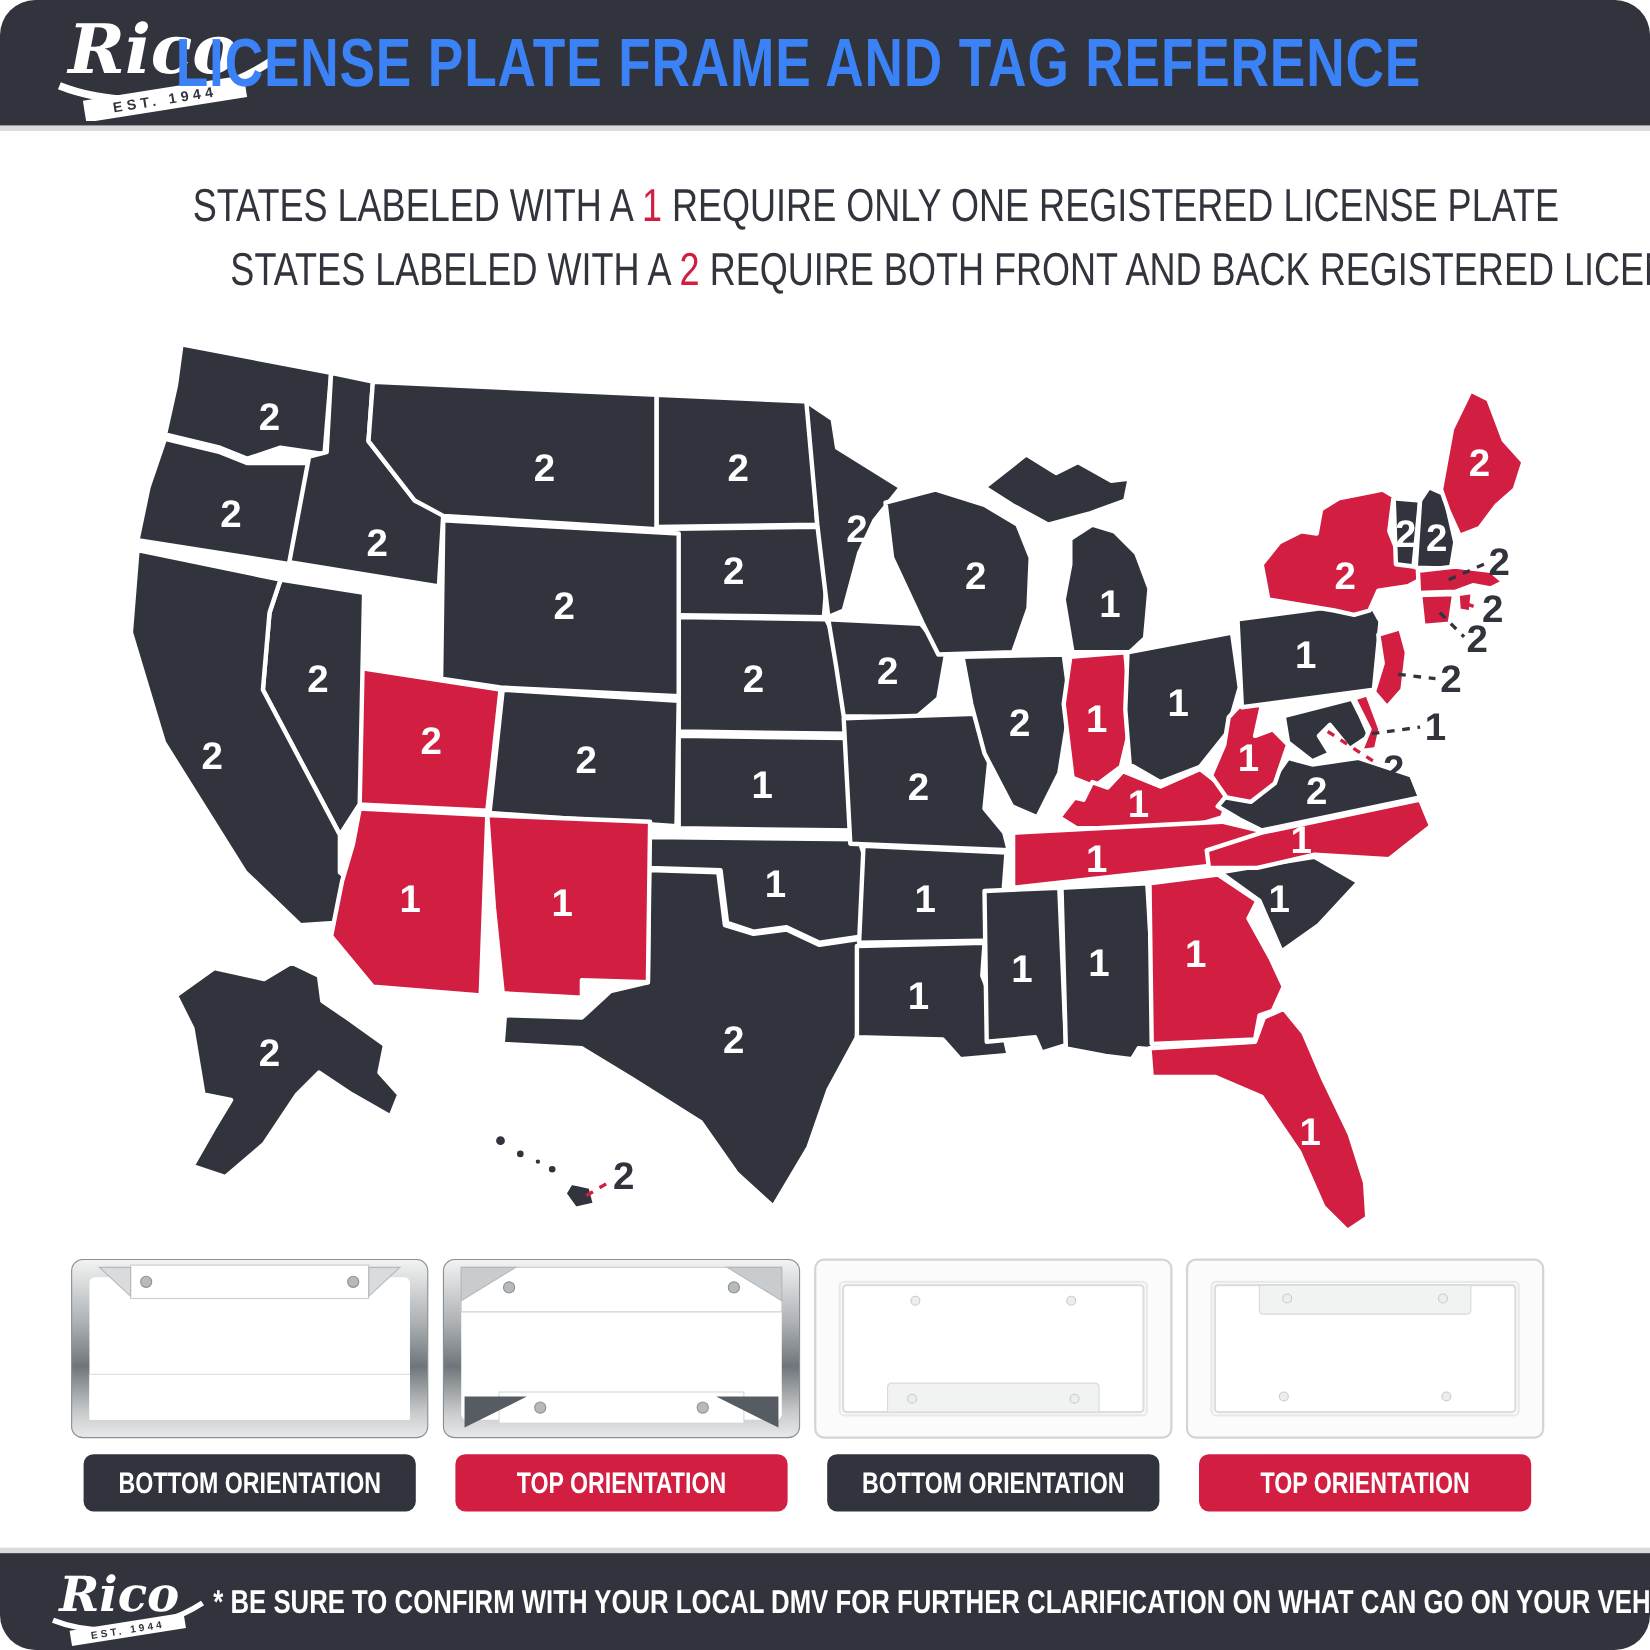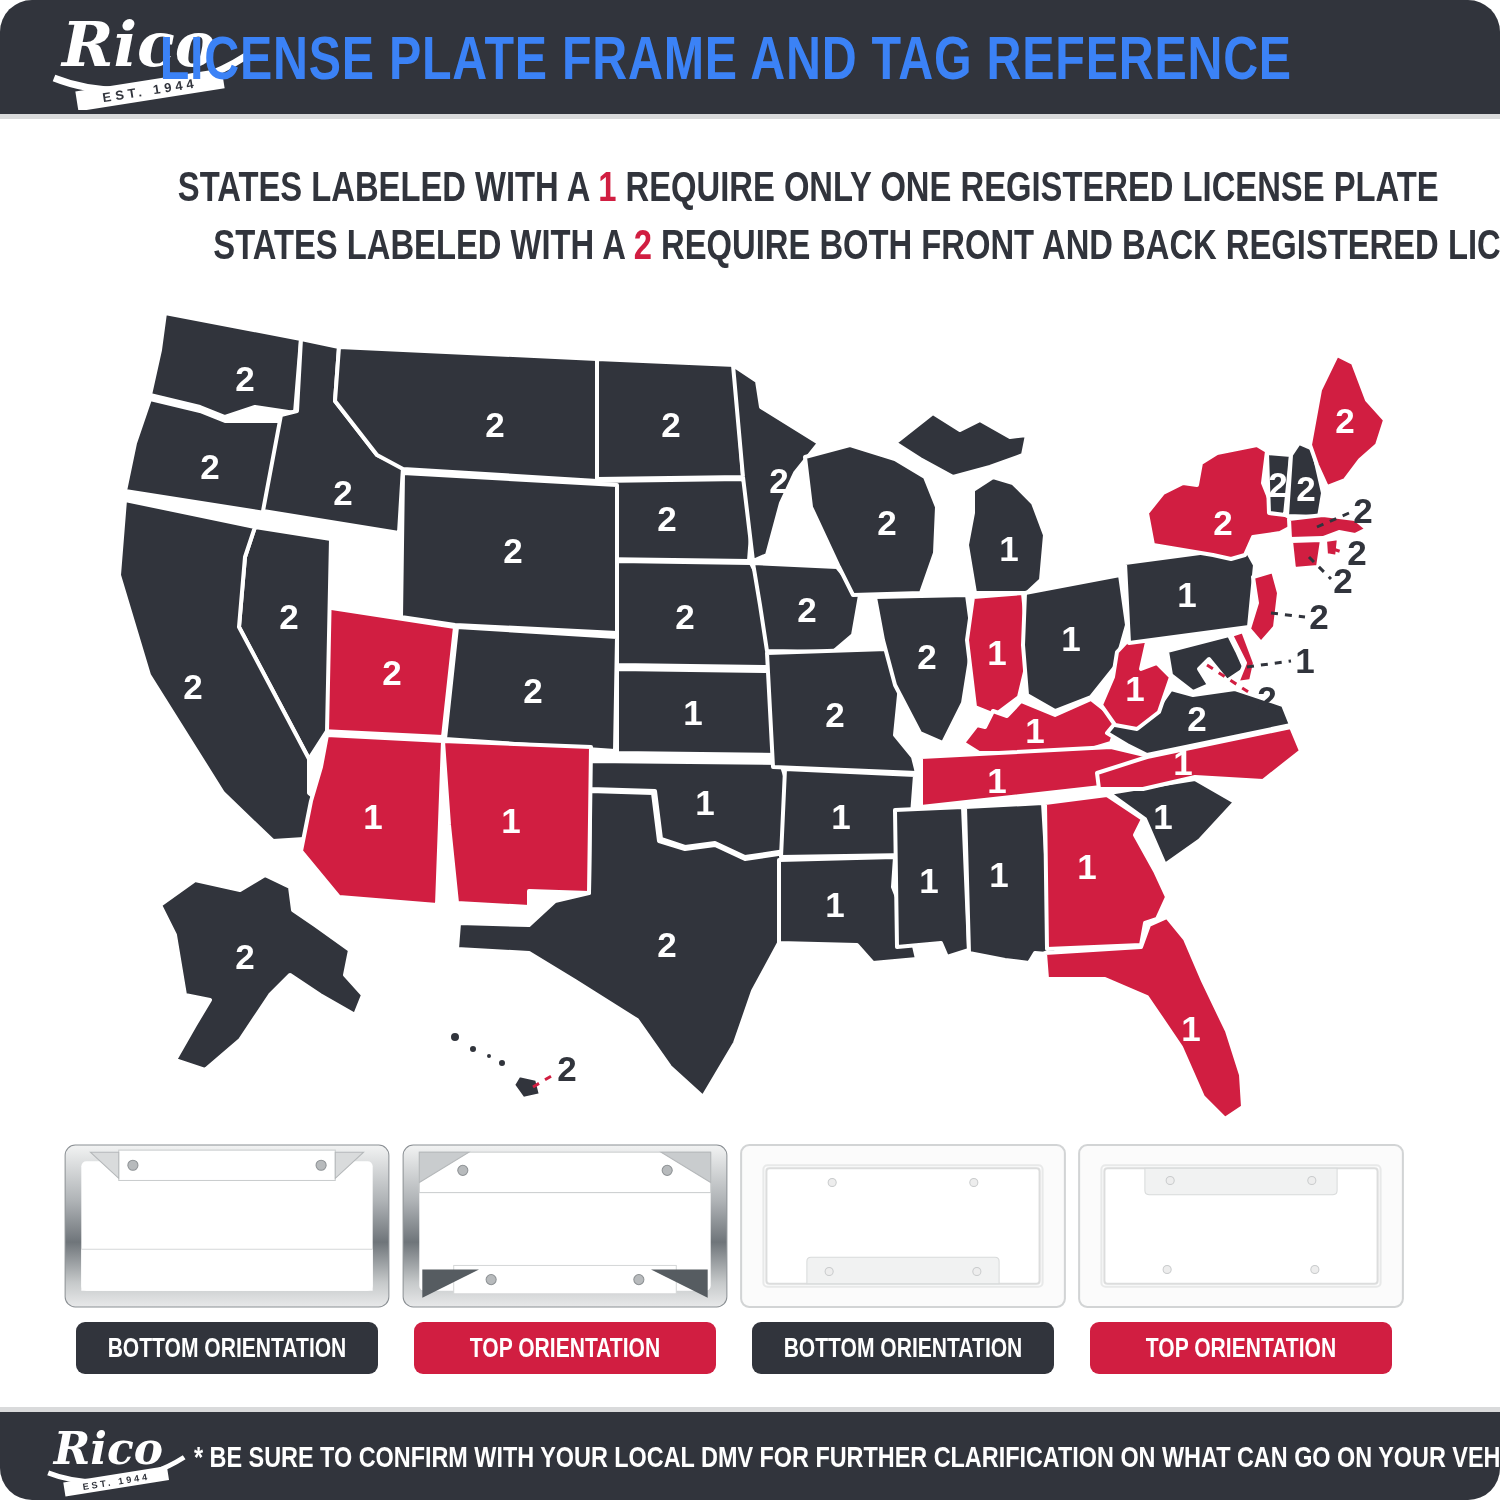--- a/index.html
+++ b/index.html
@@ -10,21 +10,21 @@
           box-shadow:0 5px 0 #d9dadb;}
   .botbar{position:absolute;left:0;top:1412px;width:1500px;height:88px;background:#31343c;
           box-shadow:0 -5px 0 #d9dadb;}
   .cond{display:inline-block;transform:scaleX(.78);transform-origin:center;white-space:nowrap;}
   .title{position:absolute;left:0;top:22px;width:1220px;text-align:center;color:#3b82f6;
          font-weight:bold;font-size:62px;letter-spacing:1px;}
   .footnote{position:absolute;left:0;top:1440px;width:1500px;text-align:center;color:#ffffff;
             font-weight:bold;font-size:30px;}
   
   .legend{position:absolute;left:0;top:158px;width:1382px;text-align:center;color:#31343c;
-          font-weight:bold;font-size:42px;line-height:58px;}
+          font-weight:normal;font-size:42px;line-height:58px;}
   .rednum{color:#d11e41;}
   
   .mapsvg{position:absolute;left:105px;top:295px;width:1300px;height:840px;}
   .state{stroke:#ffffff;stroke-width:4;stroke-linejoin:round;}
   .num{font-family:"Liberation Sans",sans-serif;font-weight:bold;font-size:35px;fill:#ffffff;
        text-anchor:middle;}
   .conum{font-family:"Liberation Sans",sans-serif;font-weight:bold;font-size:35px;fill:#31343c;
        text-anchor:middle;}
   .leader{fill:none;stroke-width:3;stroke-dasharray:7 7;}
   

